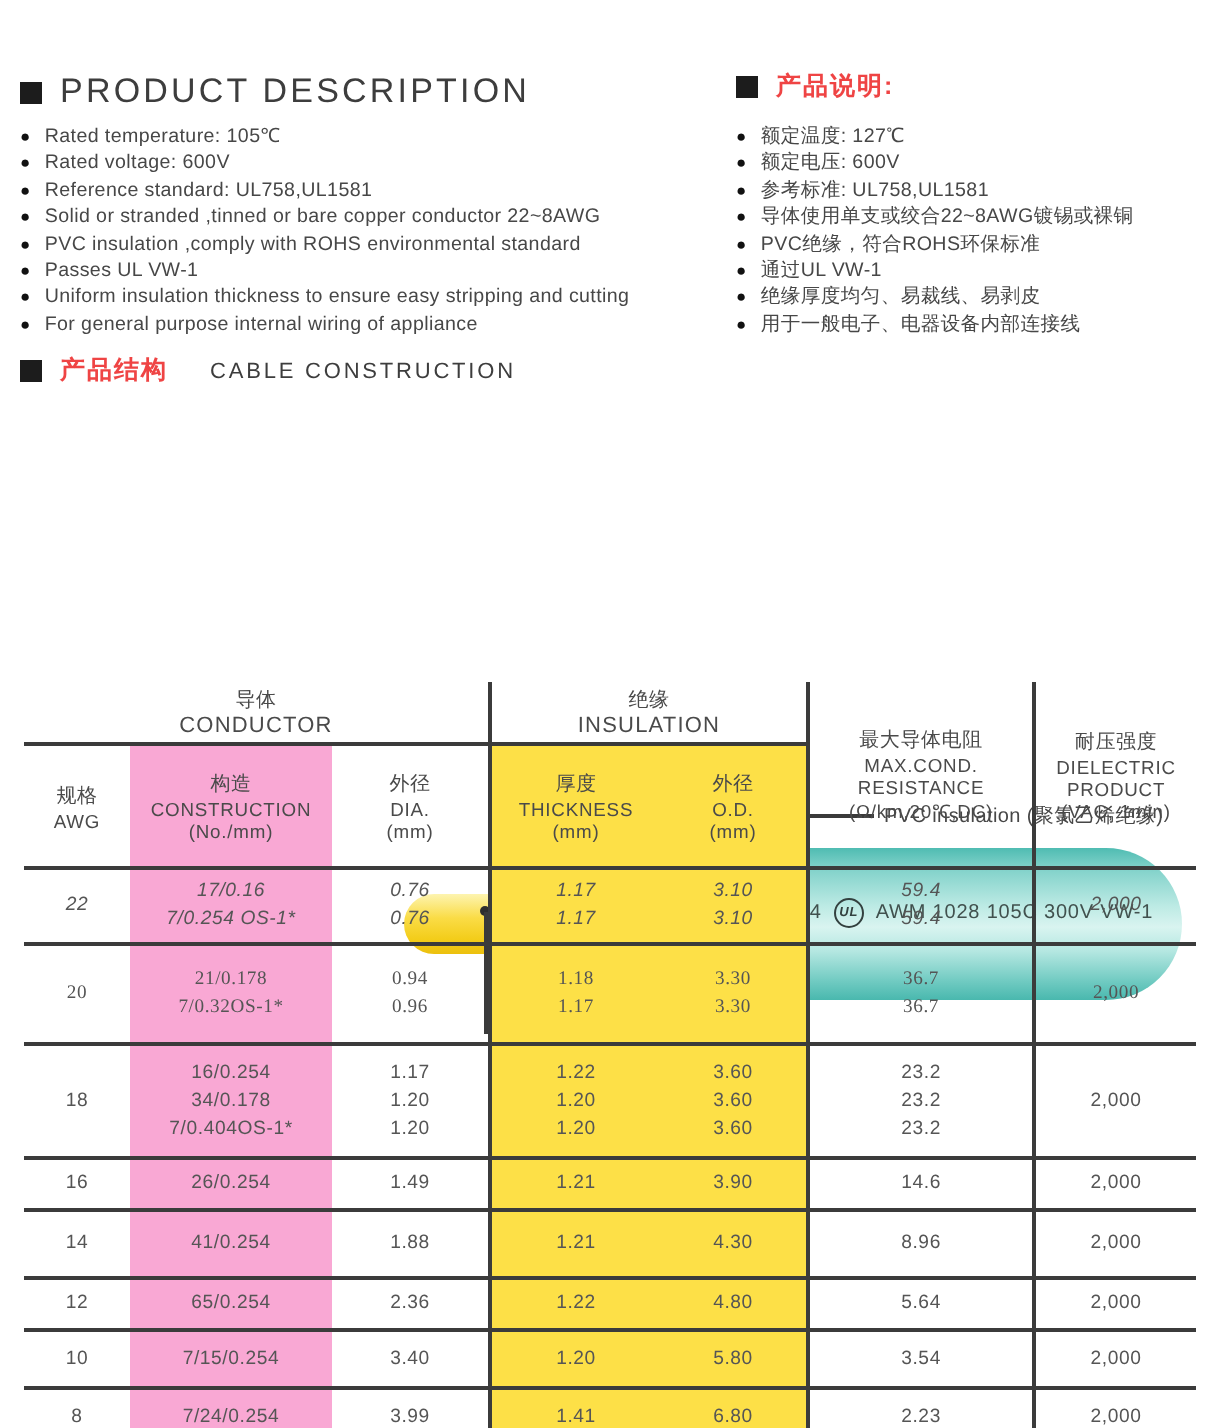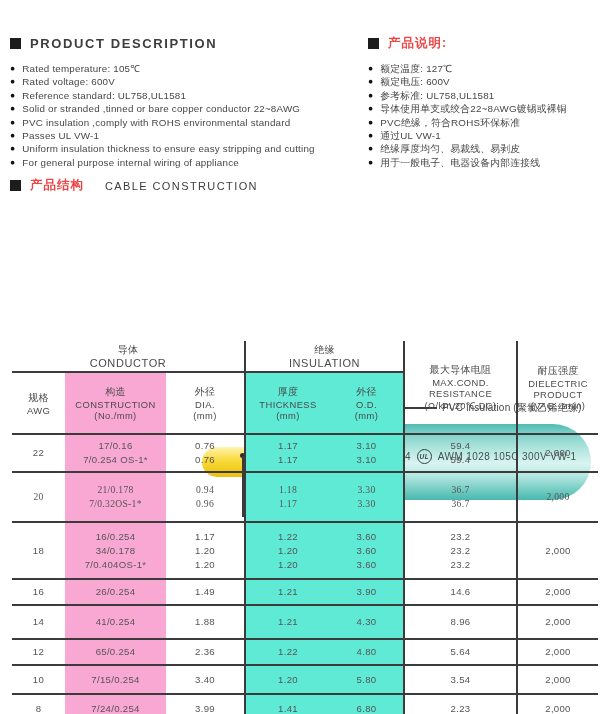--- a/index.html
+++ b/index.html
@@ -3,21 +3,21 @@
 <meta charset="utf-8">
 <style>
   html,body{margin:0;padding:0;}
   body{
     width:603px;height:714px;position:relative;background:#ffffff;
     font-family:"Liberation Sans",sans-serif;color:#4b4b4b;overflow:hidden;
   }
   
   .sec-head{position:absolute;display:flex;align-items:center;gap:9px;}
   .sq{width:11px;height:11px;background:#1c1c1c;flex:0 0 auto;}
-  .sec-title-en{font-size:13px;letter-spacing:1.6px;color:#3d3d3d;font-weight:bold;}
+  .sec-title-en{font-size:17px;letter-spacing:1.6px;color:#3d3d3d;}
   .sec-title-cn{font-size:12.5px;font-weight:bold;color:#ef4444;letter-spacing:1px;}
   ul.blist{list-style:none;margin:0;padding:0;position:absolute;}
   ul.blist li{display:flex;align-items:flex-start;gap:7px;line-height:13.4px;font-size:9.8px;color:#474747;letter-spacing:.2px;white-space:nowrap;}
   ul.blist .blt{font-size:8.5px;line-height:13.4px;color:#111;}
   #desc-en-head{left:10px;top:36px;}
   #desc-en-list{left:10px;top:62px;}
   #desc-cn-head{left:368px;top:35px;}
   #desc-cn-list{left:368px;top:62px;}
   
   #constr-head{left:10px;top:177px;}
@@ -43,25 +43,25 @@
   table.spec{width:586px;border-collapse:collapse;table-layout:fixed;}
   table.spec td{font-size:9.6px;color:#555;text-align:center;vertical-align:middle;padding:4px 2px;letter-spacing:.3px;}
   .v-r{border-right:2px solid #3b3b3b;}
   .h-b{border-bottom:2px solid #3b3b3b;}
   tr.grow td{padding:2px 2px;}
   .grp-cn{font-size:10px;color:#4a4a4a;}
   .grp-en{font-size:11px;color:#4a4a4a;letter-spacing:.6px;}
   .hd-cn{font-size:10px;color:#4a4a4a;}
   .hd-en{font-size:9.4px;color:#4a4a4a;letter-spacing:.4px;}
   .bg-y{background:#f9a8d4;margin-top:24px;}
-  .bg-b{background:#5eead4;}
+  .bg-b{background:#fde047;}
   tbody td{line-height:14px;}
   tbody tr{border-bottom:2px solid #3b3b3b;}
   thead tr.cols{border-bottom:2px solid #3b3b3b;}
-  tbody tr:nth-child(1){height:33px;}
+  tbody tr:nth-child(1){height:33px;font-style:italic;}
   tbody tr:nth-child(2){height:50px;font-family:Liberation Serif, serif;}
   tbody tr:nth-child(3){height:57px;}
   tbody tr:nth-child(4){height:26px;}
   tbody tr:nth-child(5){height:34px;}
   tbody tr:nth-child(6){height:26px;}
   tbody tr:nth-child(7){height:29px;}
   tbody tr:nth-child(8){height:29px;}
   .hrow2 td{height:56px;}
   .hrow1 td{height:24px;}
 </style>

